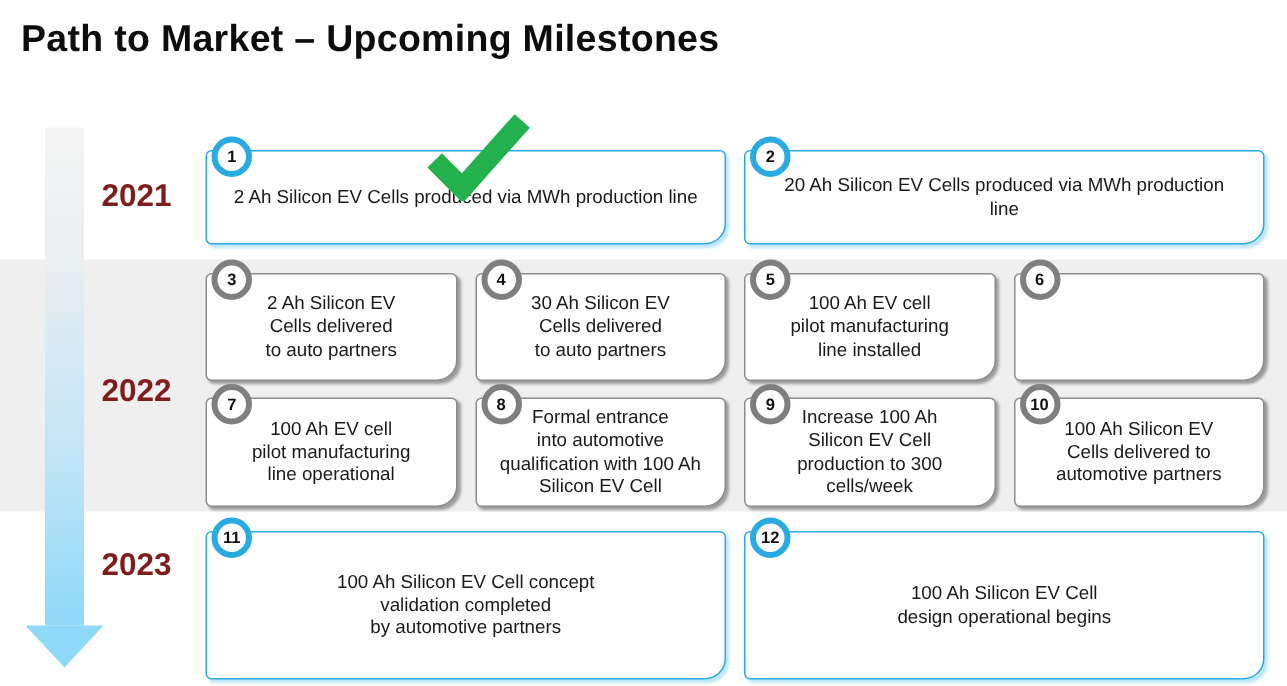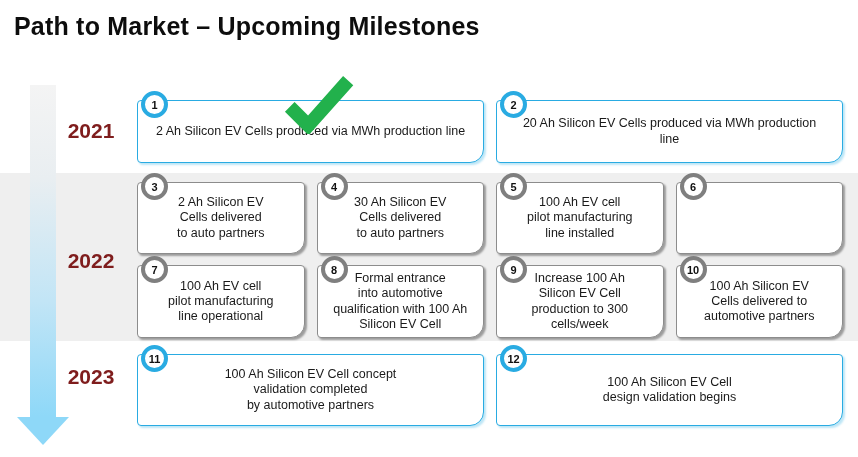--- a/index.html
+++ b/index.html
@@ -34,21 +34,21 @@
     font-size:21px;font-weight:bold;color:#7f1d1d;
   }
   .year-2021{top:119px;}
   .year-2022{top:249px;}
   .year-2023{top:365px;}
   
   .row{position:absolute;left:137px;width:706px;display:flex;gap:12px;}
   .row-2021{top:100px;height:63px;}
   .row-2022a{top:182px;height:72px;}
   .row-2022b{top:265px;height:73px;}
-  .row-2023{top:354px;height:72px;}
+  .row-2023{top:354px;height:99px;}
   .box{
     flex:1;position:relative;background:#ffffff;
     display:flex;align-items:center;justify-content:center;
     text-align:center;
     border-radius:4px 4px 14px 4px;
     padding:3px 8px;box-sizing:border-box;
   }
   .box .box-text{
     white-space:pre-line;font-size:12.5px;line-height:1.22;color:#1a1a1a;
   }
@@ -156,19 +156,19 @@
 <div class="row row-2023">
   <div class="box blue">
     <span class="badge blue">11</span>
     <div class="box-text">100 Ah Silicon EV Cell concept
 validation completed
 by automotive partners</div>
   </div>
   <div class="box blue">
     <span class="badge blue">12</span>
     <div class="box-text">100 Ah Silicon EV Cell
-design validation begins</div>
+design operational begins</div>
   </div>
 </div>
 
 <svg class="check" viewBox="0 0 76 60">
   <polyline points="9,33 28,52 69,6" fill="none" stroke="#22b14c" stroke-width="14"></polyline>
 </svg>
 
 </body></html>

